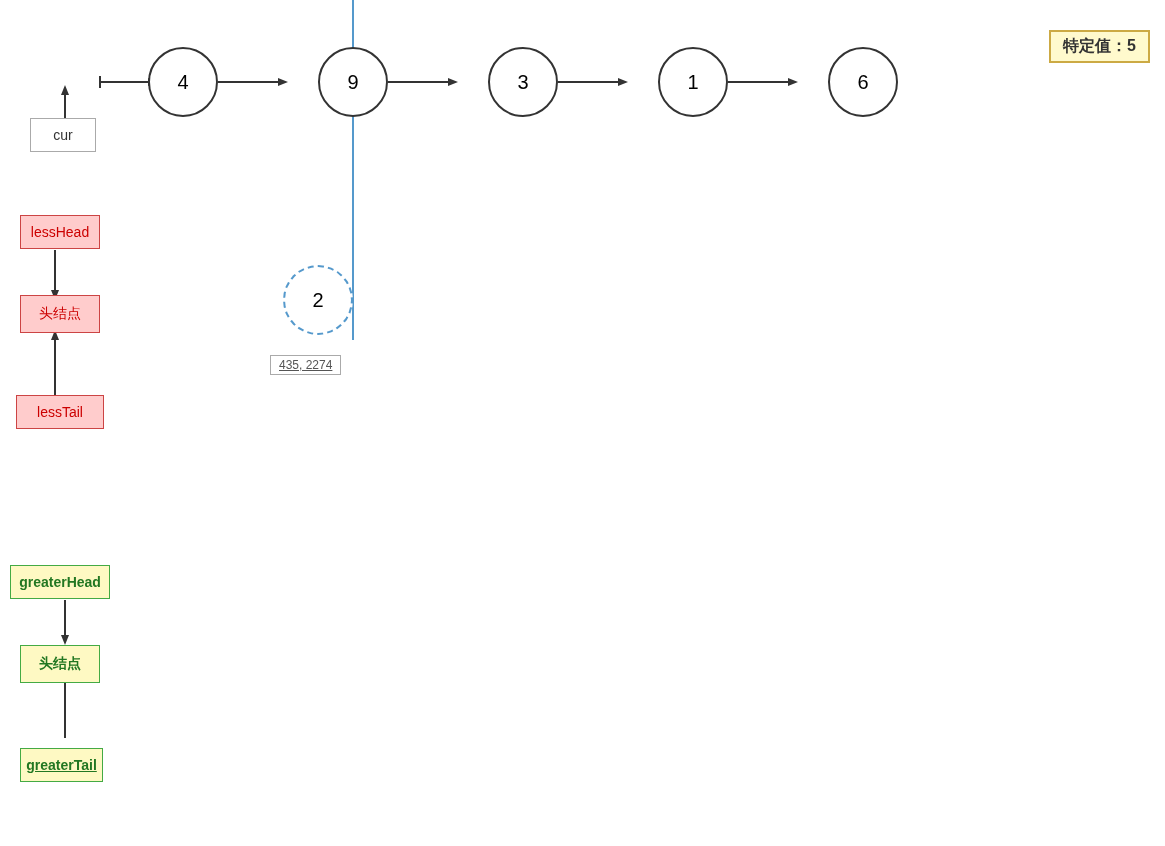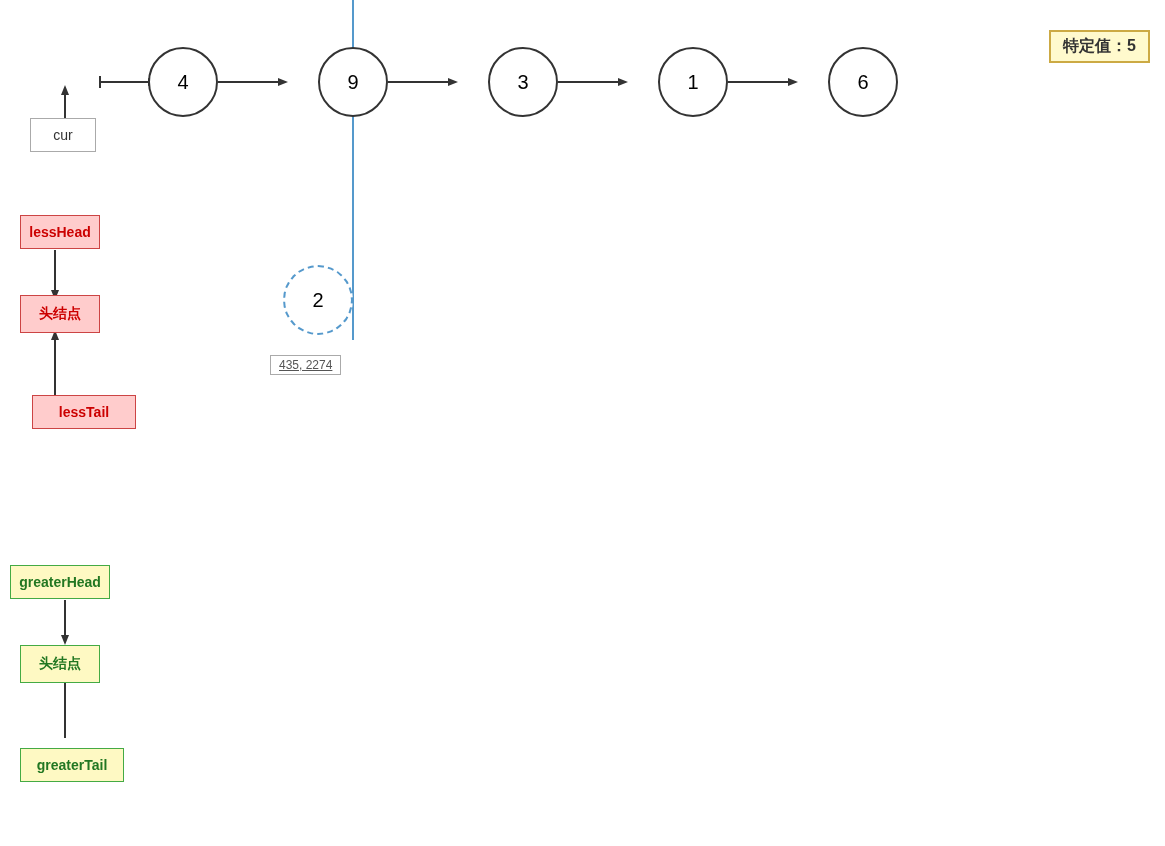--- a/index.html
+++ b/index.html
@@ -41,21 +41,21 @@
       font-size: 14px;
       background: #fff;
       padding: 4px 10px;
       min-width: 60px;
       height: 34px;
     }
     .box.red-bg {
       background: #ffcccc;
       border-color: #cc4444;
       color: #cc0000;
-      font-weight: bold;
+      font-weight: normal;
     }
     .box.green-bg {
       background: #fef9c3;
       border-color: #44aa44;
       color: #227722;
       font-weight: bold;
     }
     .box.label-box {
       background: #fff;
       border-color: #aaa;
@@ -159,32 +159,32 @@
   </div>
 
   <div class="box red-bg" style="left:20px; top:215px; width:80px;">
     <span>lessHead</span>
   </div>
 
   <div class="box red-bg" style="left:20px; top:295px; width:80px; height:38px;">
     <span>头结点</span>
   </div>
 
-  <div class="box red-bg" style="left:32px; top:395px; width:104px;">
+  <div class="box red-bg" style="left:16px; top:395px; width:88px;">
     <span>lessTail</span>
   </div>
 
   <div class="box green-bg" style="left:10px; top:565px; width:100px;">
     <span>greaterHead</span>
   </div>
 
   <div class="box green-bg" style="left:20px; top:645px; width:80px; height:38px;">
     <span>头结点</span>
   </div>
 
-  <div class="box green-bg" style="left:20px; top:748px; width:104px;">
+  <div class="box green-bg" style="left:20px; top:748px; width:83px;text-decoration:underline;">
     <span>greaterTail</span>
   </div>
 
   <div class="special-value" style="right:15px; top:30px;">
     <span>特定值：</span><span>5</span>
   </div>
 </div>
 
 </body></html>

